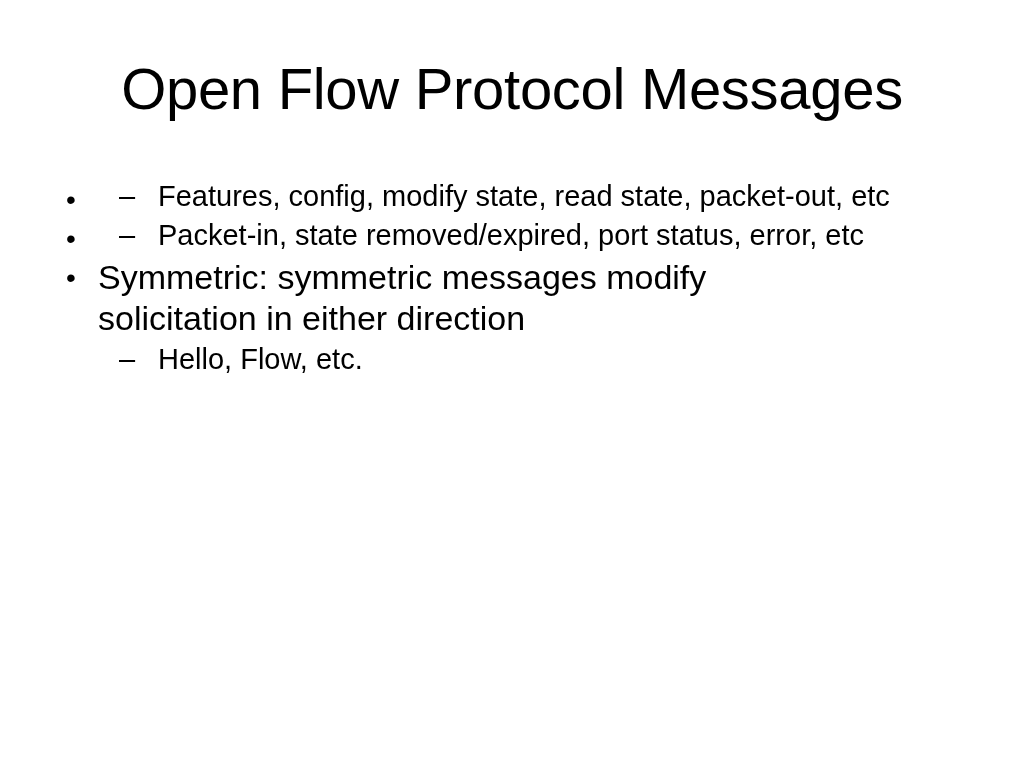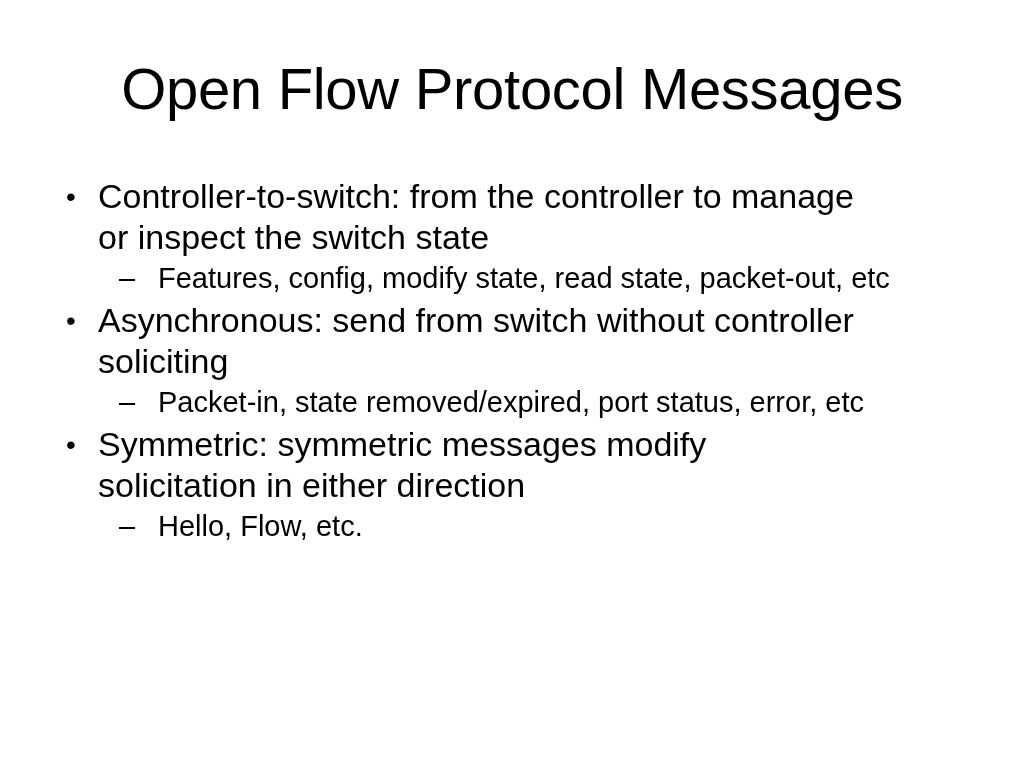--- a/index.html
+++ b/index.html
@@ -115,32 +115,30 @@
 
 <div class="slide">
 
   <div class="slide-title">Open Flow Protocol Messages</div>
 
   <div class="body-content">
     <ul class="level1">
 
       <li class="bullet-l1">
         <span class="marker-dot">•</span>
-        <span class="l1-text">Controller-to-switch: from the controller to manage or inspect the switch state</span>
         <ul class="level2">
           <li class="bullet-l2">
             <span class="marker-dash">–</span>
             <span class="l2-text">Features, config, modify state, read state, packet-out, etc</span>
           </li>
         </ul>
       </li>
 
       <li class="bullet-l1">
         <span class="marker-dot">•</span>
-        <span class="l1-text">Asynchronous: send from switch without controller soliciting</span>
         <ul class="level2">
           <li class="bullet-l2">
             <span class="marker-dash">–</span>
             <span class="l2-text">Packet-in, state removed/expired, port status, error, etc</span>
           </li>
         </ul>
       </li>
 
       <li class="bullet-l1">
         <span class="marker-dot">•</span>

